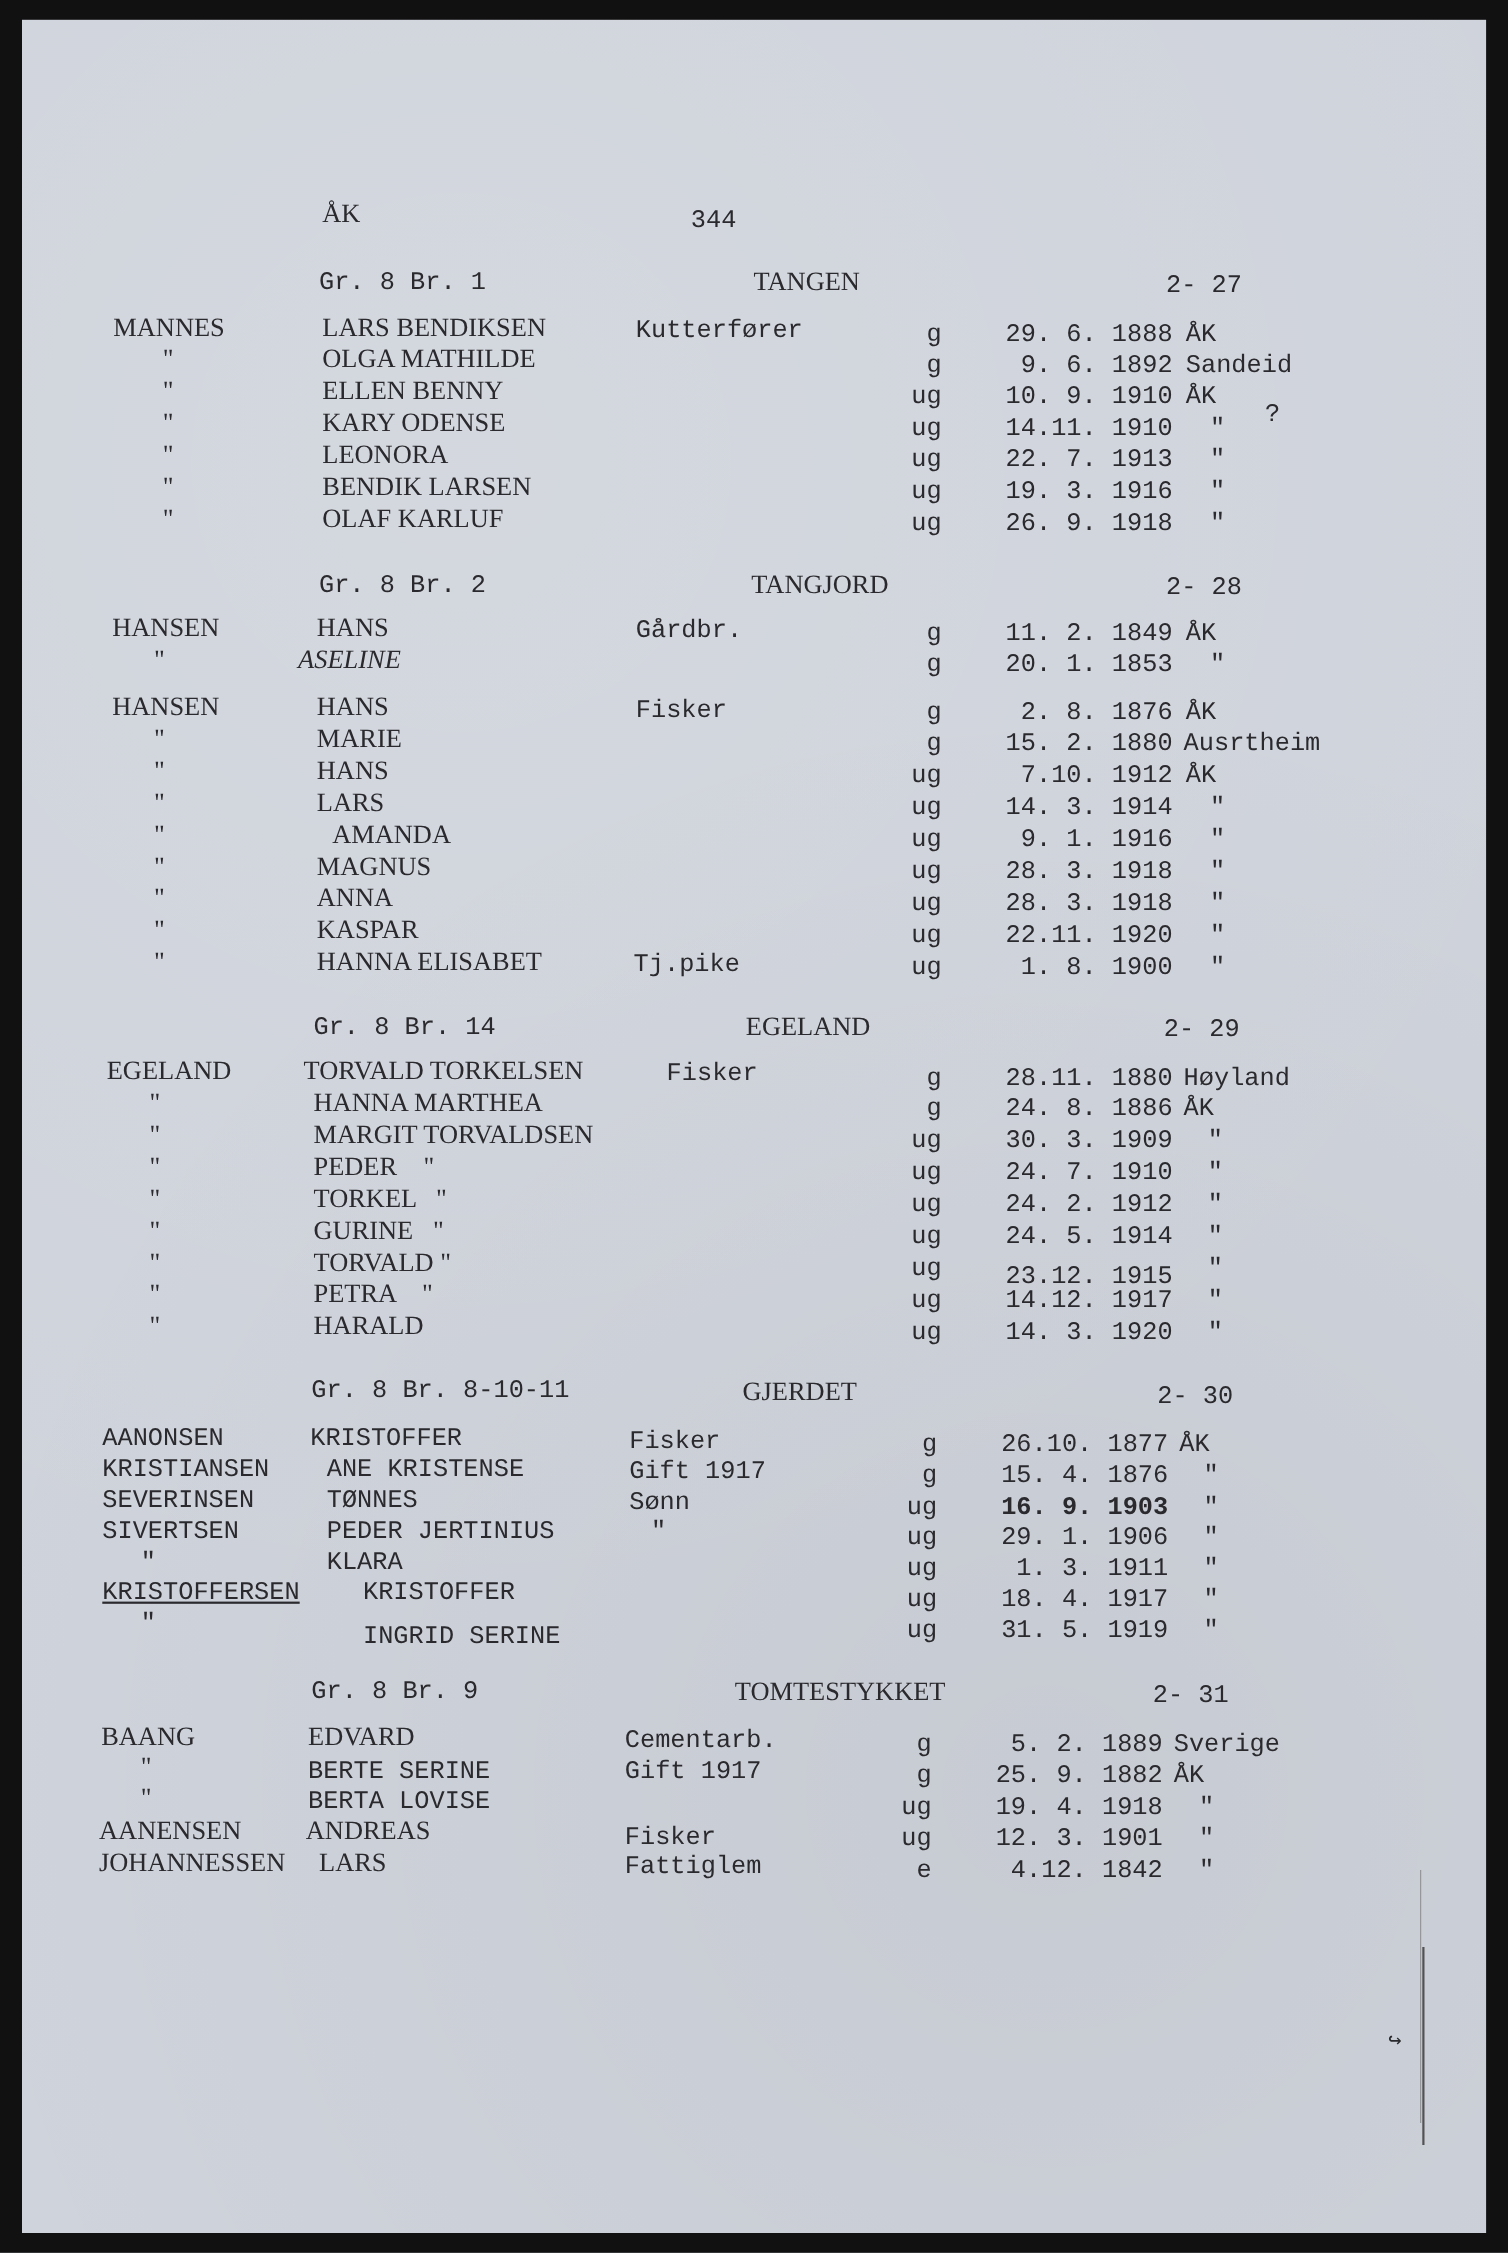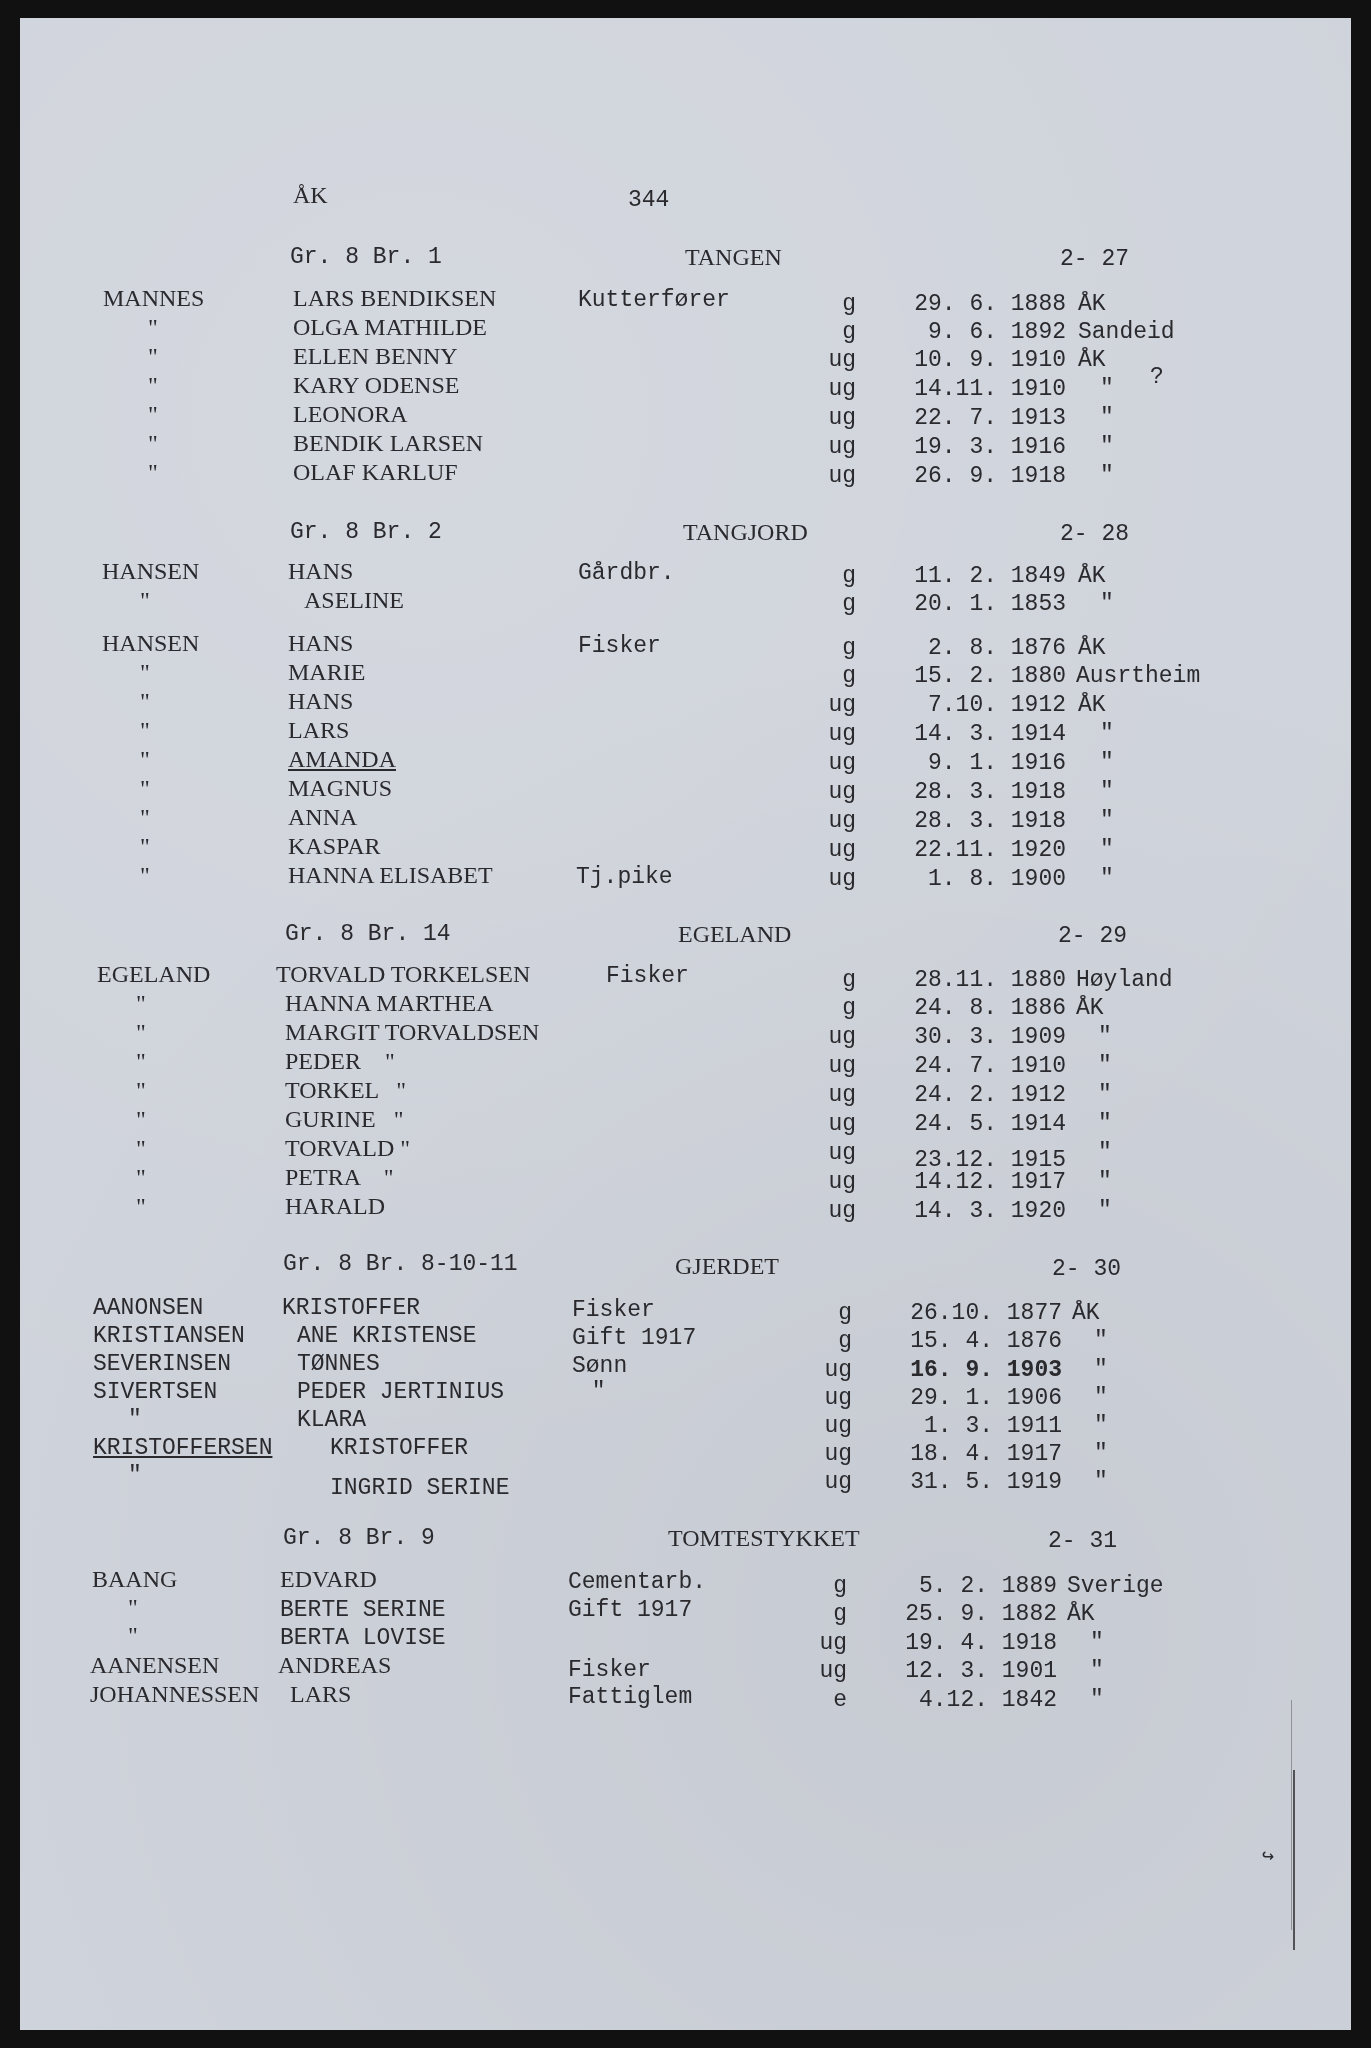--- a/index.html
+++ b/index.html
@@ -90,21 +90,21 @@
   <div>
     <div class="t serif" style="left:102px;top:557px;">HANSEN</div>
     <div class="t serif" style="left:288px;top:557px;">HANS</div>
     <div class="t" style="left:578px;top:559px;">Gårdbr.</div>
     <div class="t rt" style="left:780px;width:76px;top:562px;">g</div>
     <div class="t rt" style="left:866px;width:200px;top:562px;">11. 2. 1849</div>
     <div class="t" style="left:1078px;top:562px;">ÅK</div>
   </div>
   <div>
     <div class="t serif" style="left:140px;top:586px;">"</div>
-    <div class="t serif" style="left:304px;top:586px;">ASELINE</div>
+    <div class="t serif" style="left:271px;top:586px;font-style:italic;">ASELINE</div>
     <div class="t rt" style="left:780px;width:76px;top:590px;">g</div>
     <div class="t rt" style="left:866px;width:200px;top:590px;">20. 1. 1853</div>
     <div class="t" style="left:1100px;top:590px;">"</div>
   </div>
   <div>
     <div class="t serif" style="left:102px;top:629px;">HANSEN</div>
     <div class="t serif" style="left:288px;top:629px;">HANS</div>
     <div class="t" style="left:578px;top:632px;">Fisker</div>
     <div class="t rt" style="left:780px;width:76px;top:634px;">g</div>
     <div class="t rt" style="left:866px;width:200px;top:634px;">2. 8. 1876</div>
@@ -126,21 +126,21 @@
   </div>
   <div>
     <div class="t serif" style="left:140px;top:716px;">"</div>
     <div class="t serif" style="left:288px;top:716px;">LARS</div>
     <div class="t rt" style="left:780px;width:76px;top:720px;">ug</div>
     <div class="t rt" style="left:866px;width:200px;top:720px;">14. 3. 1914</div>
     <div class="t" style="left:1100px;top:720px;">"</div>
   </div>
   <div>
     <div class="t serif" style="left:140px;top:745px;">"</div>
-    <div class="t serif" style="left:288px;top:745px;text-decoration:underline;">AMANDA</div>
+    <div class="t serif" style="left:302px;top:745px;">AMANDA</div>
     <div class="t rt" style="left:780px;width:76px;top:749px;">ug</div>
     <div class="t rt" style="left:866px;width:200px;top:749px;">9. 1. 1916</div>
     <div class="t" style="left:1100px;top:749px;">"</div>
   </div>
   <div>
     <div class="t serif" style="left:140px;top:774px;">"</div>
     <div class="t serif" style="left:288px;top:774px;">MAGNUS</div>
     <div class="t rt" style="left:780px;width:76px;top:778px;">ug</div>
     <div class="t rt" style="left:866px;width:200px;top:778px;">28. 3. 1918</div>
     <div class="t" style="left:1100px;top:778px;">"</div>

